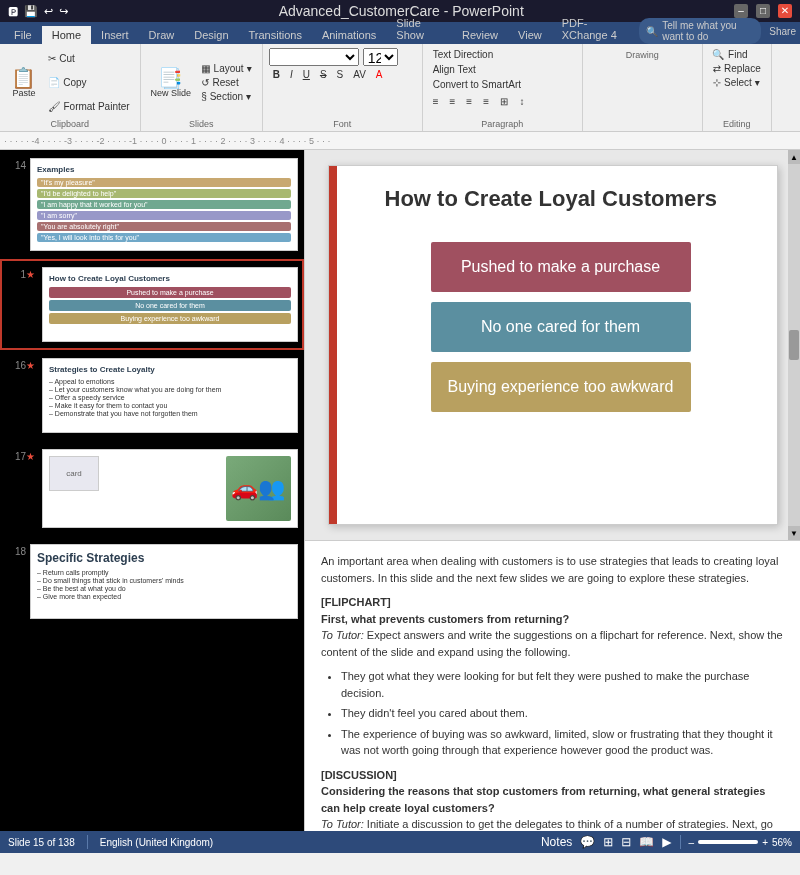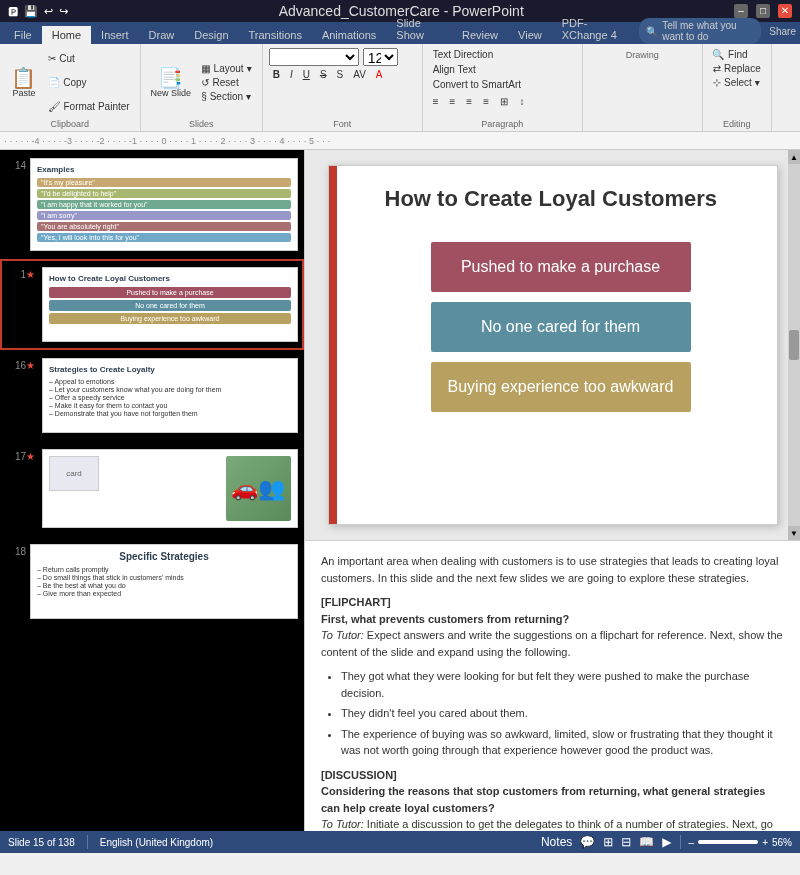--- a/index.html
+++ b/index.html
@@ -52,21 +52,21 @@
 
     
     .thumb15 .th-title { font-size: 8px; font-weight: bold; color: #2c3e50; margin-bottom: 4px; }
     .thumb15 .th-box { margin-bottom: 2px; padding: 2px 6px; font-size: 7px; color: white; border-radius: 2px; text-align: center; }
 
     
     .thumb16 .th-title { font-size: 8px; font-weight: bold; color: #2c3e50; margin-bottom: 4px; }
     .thumb16 .th-item { font-size: 7px; color: #333; margin-bottom: 1px; }
 
     
-    .thumb18 .th-title { font-size: 10px; font-weight: bold; color: #2c3e50; margin-bottom: 4px; text-align: center; }
+    .thumb18 .th-title { font-size: 12px; font-weight: bold; color: #2c3e50; margin-bottom: 4px; }
     .thumb18 .th-item { font-size: 7px; color: #333; margin-bottom: 1px; }
 
     
     .content-area { flex: 1; display: flex; flex-direction: column; background: #e8e8e8; overflow: hidden; }
     .slide-view { flex: 0 0 auto; height: 390px; display: flex; align-items: center; justify-content: center; padding: 10px; position: relative; }
     .slide-canvas { width: 450px; height: 360px; background: white; border: 1px solid #ccc; box-shadow: 2px 2px 8px rgba(0,0,0,0.2); padding: 20px 24px; position: relative; }
     .slide-left-bar { width: 8px; background: #c0392b; position: absolute; left: 0; top: 0; bottom: 0; }
     .slide-main-title { font-size: 22px; font-weight: bold; color: #333; margin-bottom: 30px; margin-left: 16px; }
     .slide-box { width: 260px; margin: 0 auto 10px; padding: 16px; text-align: center; font-size: 16px; color: white; font-weight: normal; border-radius: 2px; }
     .box-pink { background: #a05060; }

